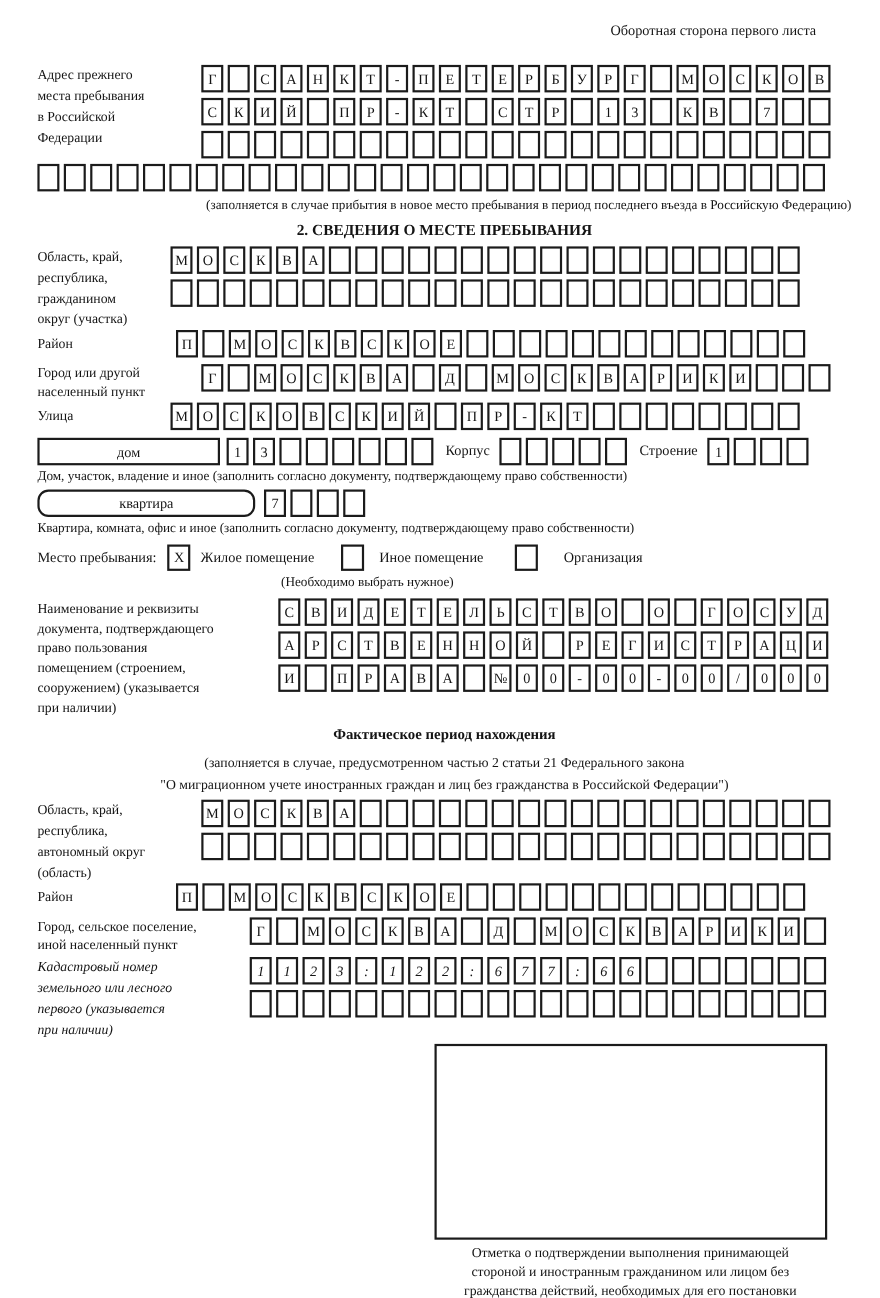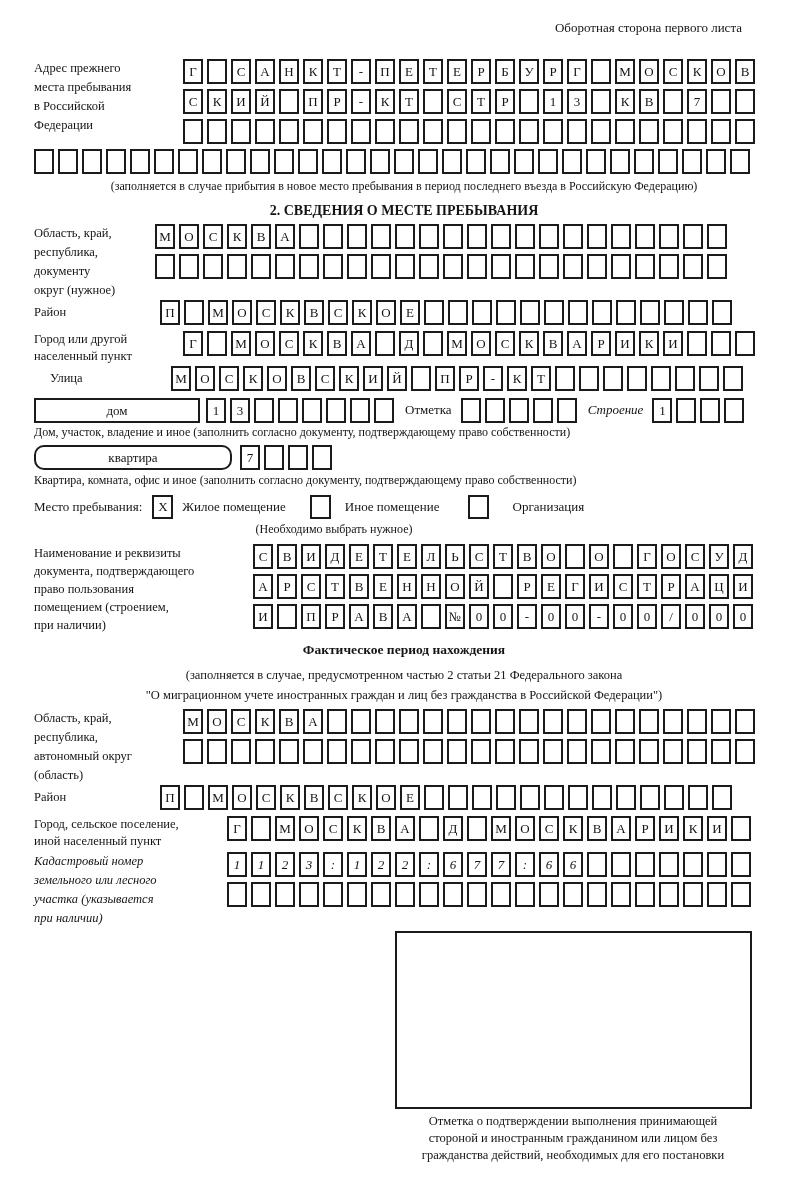--- a/index.html
+++ b/index.html
@@ -152,30 +152,30 @@
       <span class="cell"></span>
       <span class="cell"></span>
       <span class="cell"></span>
       <span class="cell"></span>
       <span class="cell"></span>
       <span class="cell"></span>
       <span class="cell"></span>
       <span class="cell"></span>
     </div>
 
-  <div class="note center" style="margin-top:1px;">(заполняется в случае прибытия в новое место пребывания в период последнего въезда в Российскую Федерацию)</div>
+  <div class="note center" style="margin-top:1px;text-align:right;">(заполняется в случае прибытия в новое место пребывания в период последнего въезда в Российскую Федерацию)</div>
 
   <div class="sec-title" style="margin-top:9px;">2. СВЕДЕНИЯ О МЕСТЕ ПРЕБЫВАНИЯ</div>
 
   <div class="row" style="margin-top:5px;">
     <div class="lbl" style="width:121px;">
       <div>Область, край,</div>
       <div>республика,</div>
-      <div>документу</div>
-      <div>округ (нужное)</div>
+      <div>гражданином</div>
+      <div>округ (участка)</div>
     </div>
     <div>
       <div class="cellrow">
           <span class="cell">М</span>
           <span class="cell">О</span>
           <span class="cell">С</span>
           <span class="cell">К</span>
           <span class="cell">В</span>
           <span class="cell">А</span>
           <span class="cell"></span>
@@ -283,21 +283,21 @@
         <span class="cell">И</span>
         <span class="cell">К</span>
         <span class="cell">И</span>
         <span class="cell"></span>
         <span class="cell"></span>
         <span class="cell"></span>
       </div>
   </div>
 
   <div class="row" style="margin-top:1px;">
-    <div class="lbl mid" style="width:121px;margin-left:16px;">Улица</div>
+    <div class="lbl mid" style="width:121px;">Улица</div>
     <div class="cellrow">
         <span class="cell">М</span>
         <span class="cell">О</span>
         <span class="cell">С</span>
         <span class="cell">К</span>
         <span class="cell">О</span>
         <span class="cell">В</span>
         <span class="cell">С</span>
         <span class="cell">К</span>
         <span class="cell">И</span>
@@ -324,29 +324,29 @@
     <div class="cellrow" style="margin-bottom:0;">
         <span class="cell">1</span>
         <span class="cell">3</span>
         <span class="cell"></span>
         <span class="cell"></span>
         <span class="cell"></span>
         <span class="cell"></span>
         <span class="cell"></span>
         <span class="cell"></span>
       </div>
-    <div class="inline-lbl" style="padding:0 9px 0 7px;">Отметка</div>
+    <div class="inline-lbl" style="padding:0 9px 0 7px;">Корпус</div>
     <div class="cellrow" style="margin-bottom:0;">
         <span class="cell"></span>
         <span class="cell"></span>
         <span class="cell"></span>
         <span class="cell"></span>
         <span class="cell"></span>
       </div>
-    <div class="inline-lbl" style="padding:0 9px 0 7px;font-style:italic;">Строение</div>
+    <div class="inline-lbl" style="padding:0 9px 0 7px;">Строение</div>
     <div class="cellrow" style="margin-bottom:0;">
         <span class="cell">1</span>
         <span class="cell"></span>
         <span class="cell"></span>
         <span class="cell"></span>
       </div>
   </div>
   <div class="note" style="margin-top:2px;">Дом, участок, владение и иное (заполнить согласно документу, подтверждающему право собственности)</div>
 
   <div class="row" style="margin-top:5px;">
@@ -370,20 +370,21 @@
     <div class="inline-lbl" style="margin-left:24px;">Организация</div>
   </div>
   <div class="note" style="margin-top:3px;margin-left:150px;width:300px;text-align:center;">(Необходимо выбрать нужное)</div>
 
   <div class="row" style="margin-top:7px;">
     <div class="lbl2" style="width:219px;line-height:18px;">
       <div>Наименование и реквизиты</div>
       <div>документа, подтверждающего</div>
       <div>право пользования</div>
       <div>помещением (строением,</div>
+      <div>сооружением) (указывается</div>
       <div>при наличии)</div>
     </div>
     <div>
       <div class="cellrow">
           <span class="cell">С</span>
           <span class="cell">В</span>
           <span class="cell">И</span>
           <span class="cell">Д</span>
           <span class="cell">Е</span>
           <span class="cell">Т</span>
@@ -579,21 +580,21 @@
         <span class="cell">К</span>
         <span class="cell">И</span>
         <span class="cell"></span>
       </div>
   </div>
 
   <div class="row" style="margin-top:2px;font-style:italic;">
     <div class="lbl" style="width:193px;">
       <div>Кадастровый номер</div>
       <div>земельного или лесного</div>
-      <div>участка (указывается</div>
+      <div>первого (указывается</div>
       <div>при наличии)</div>
     </div>
     <div>
       <div class="cellrow">
           <span class="cell">1</span>
           <span class="cell">1</span>
           <span class="cell">2</span>
           <span class="cell">3</span>
           <span class="cell">:</span>
           <span class="cell">1</span>

